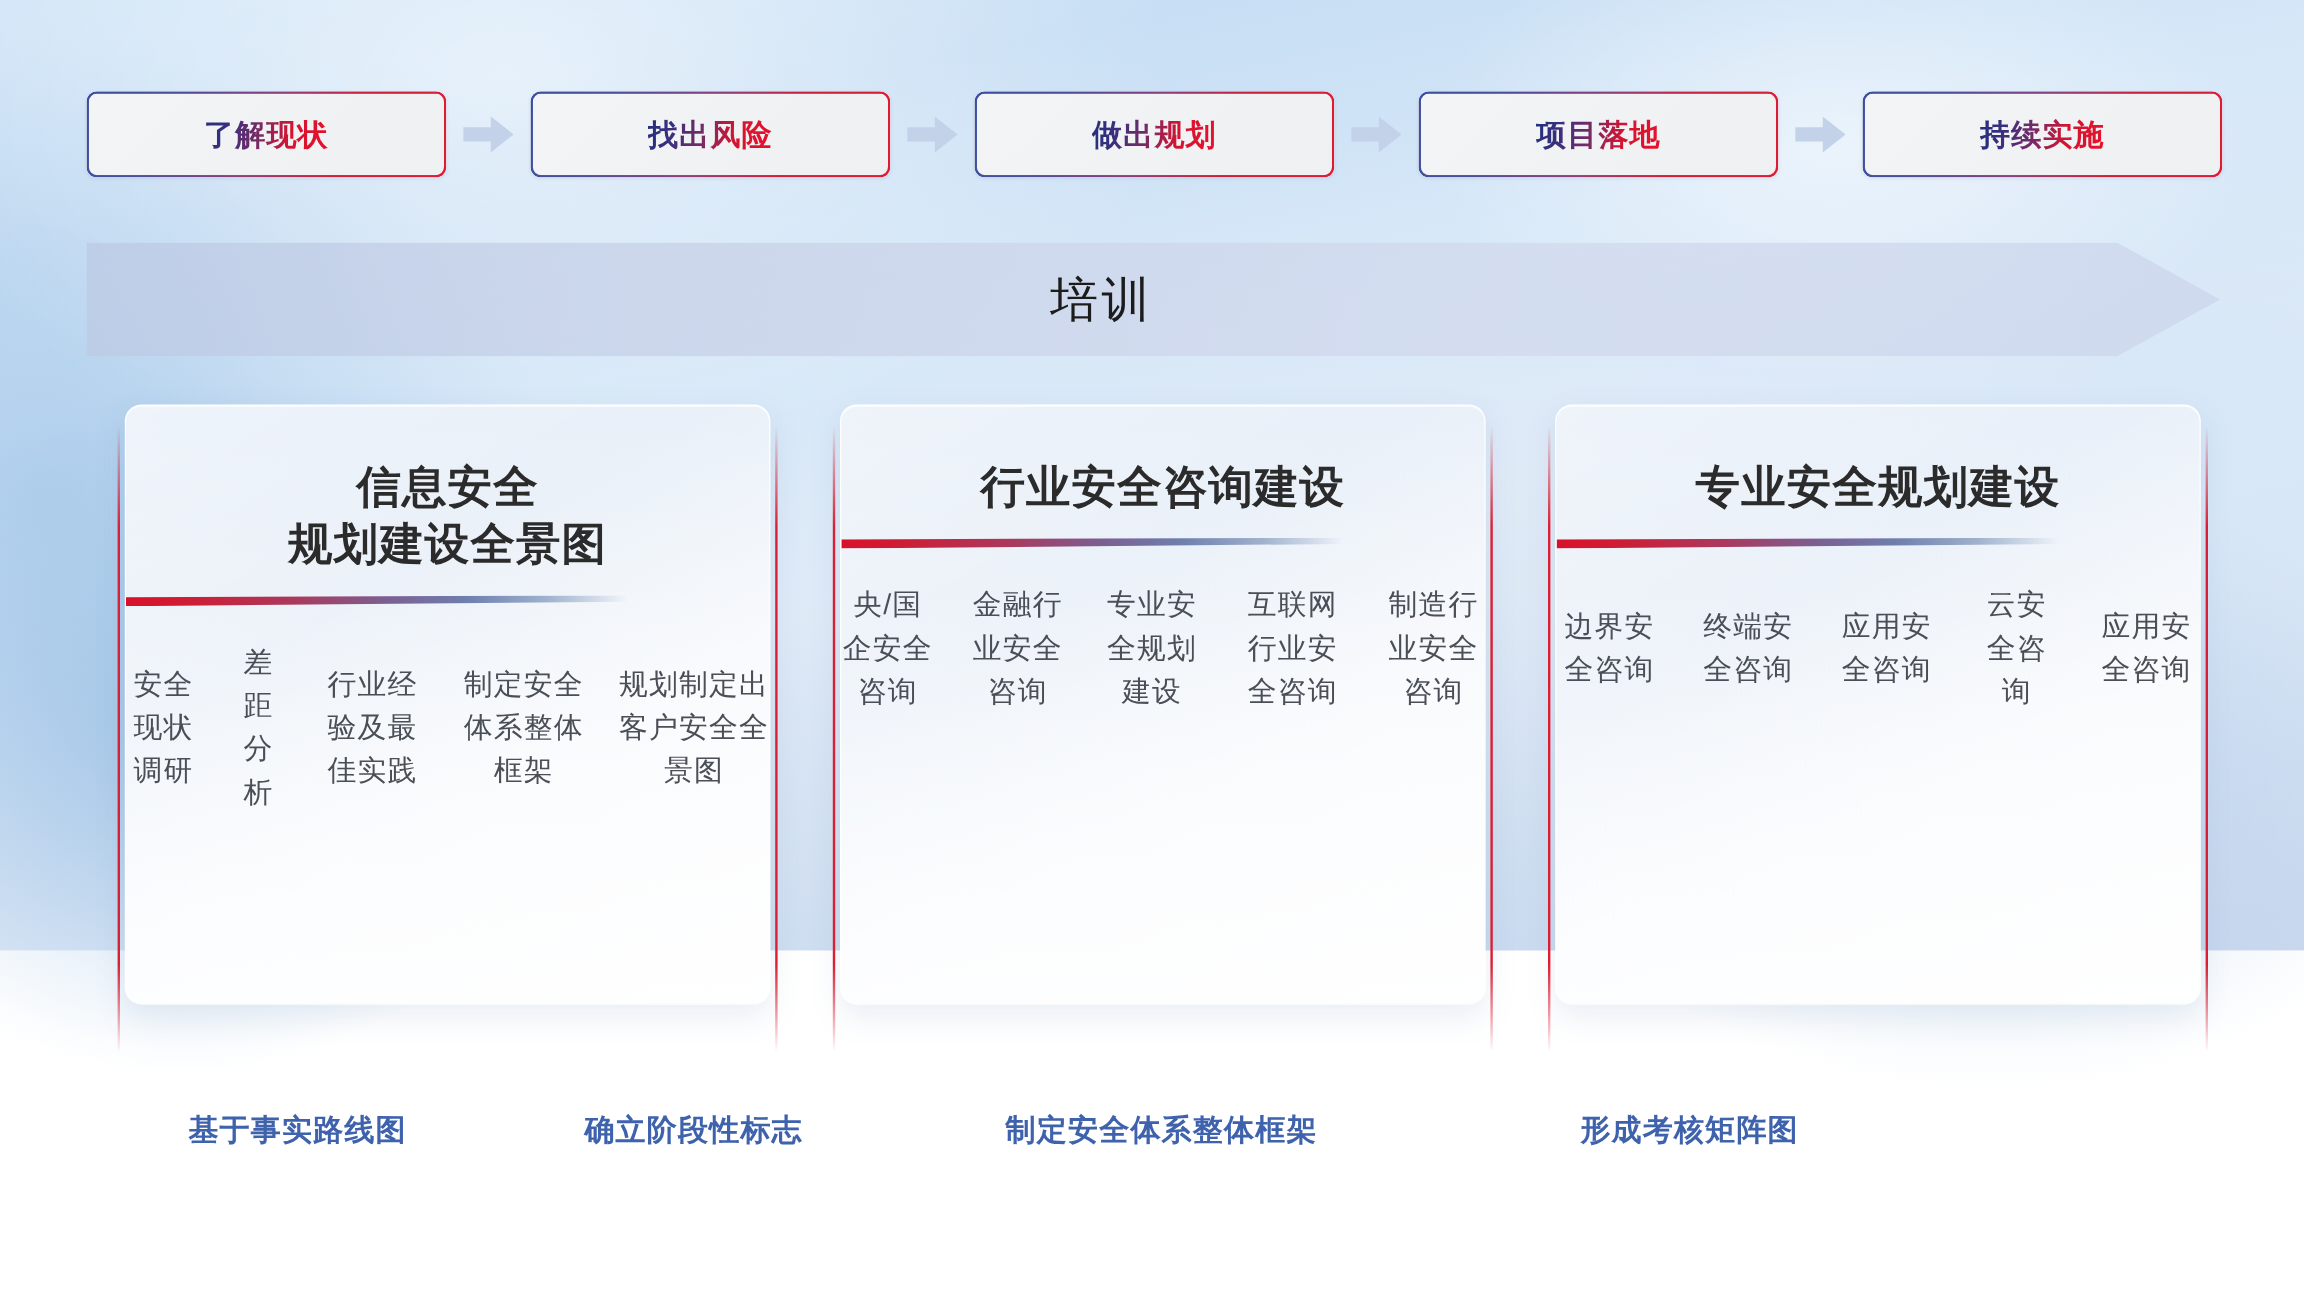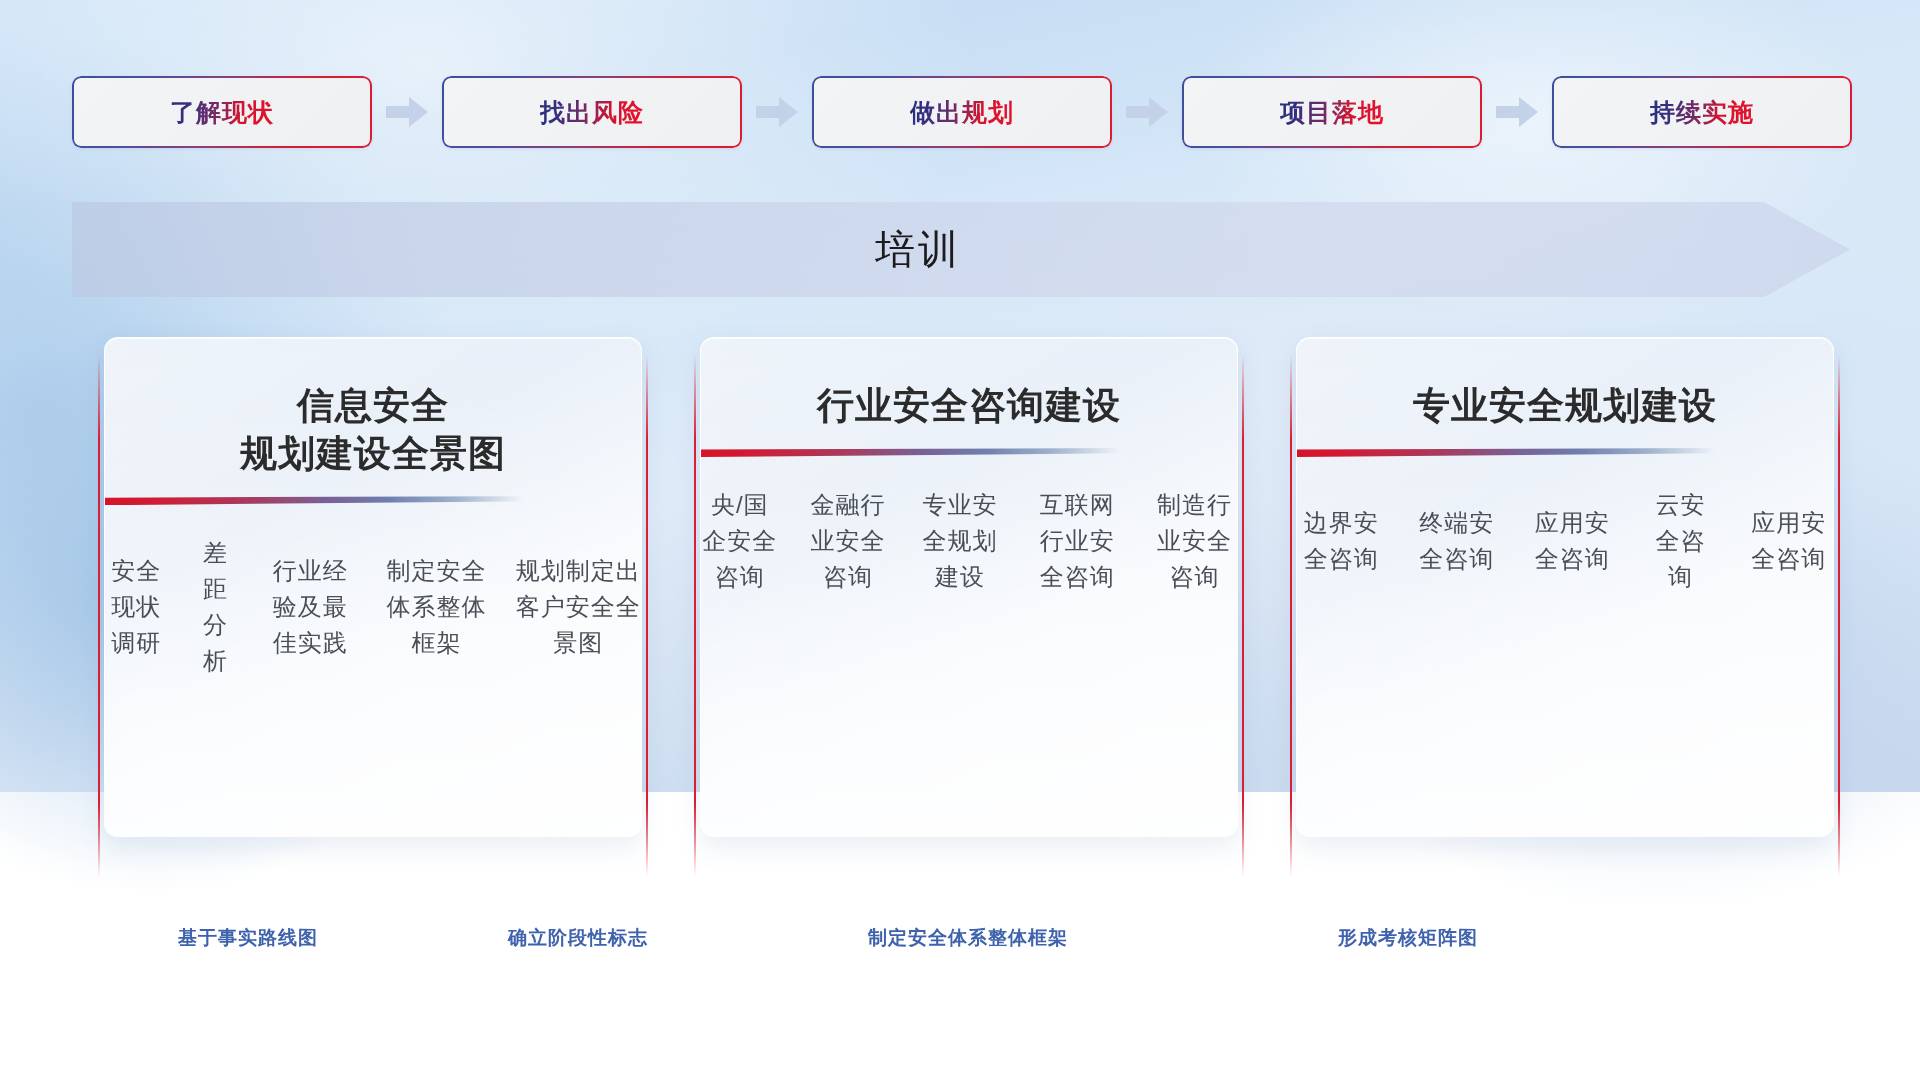--- a/index.html
+++ b/index.html
@@ -212,21 +212,21 @@
   
   #footer-labels {
     position: absolute;
     left: 0;
     top: 925px;
     width: 1920px;
     height: 44px;
   }
   .footer-label {
     position: absolute;
-    font-size: 19px;
+    font-size: 25px;
     font-weight: 700;
     color: #3f62ad;
     letter-spacing: 1px;
     white-space: nowrap;
     transform: translateX(-50%);
   }
 </style>
 </head>
 <body>
 

